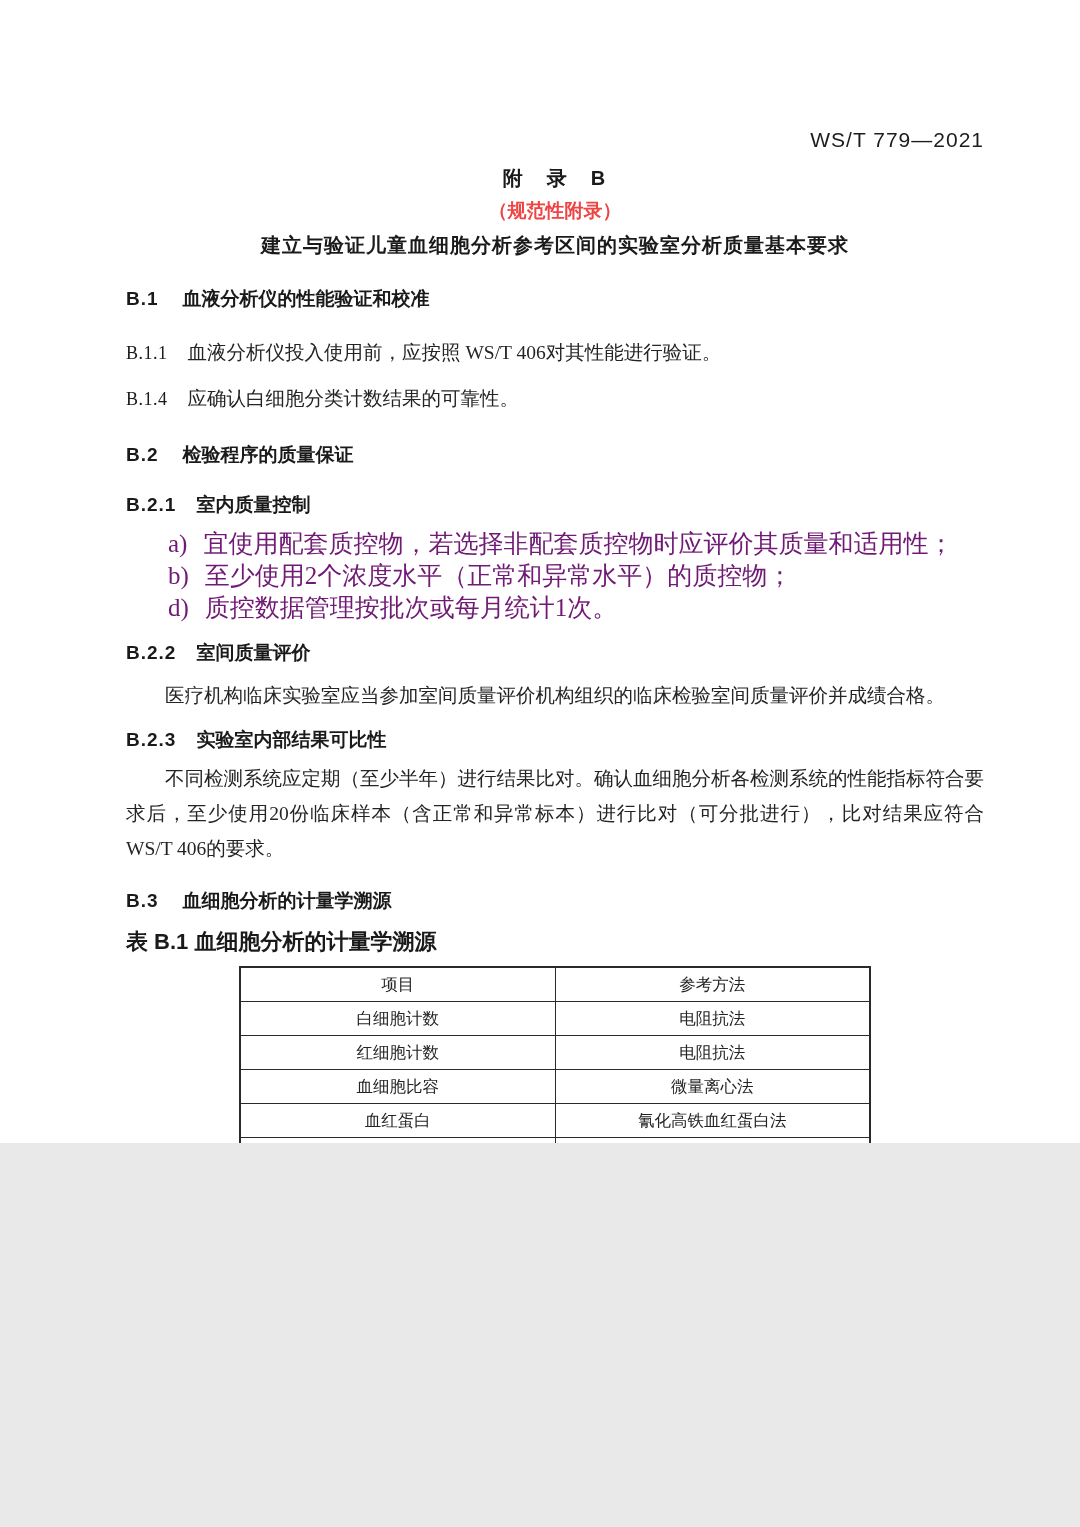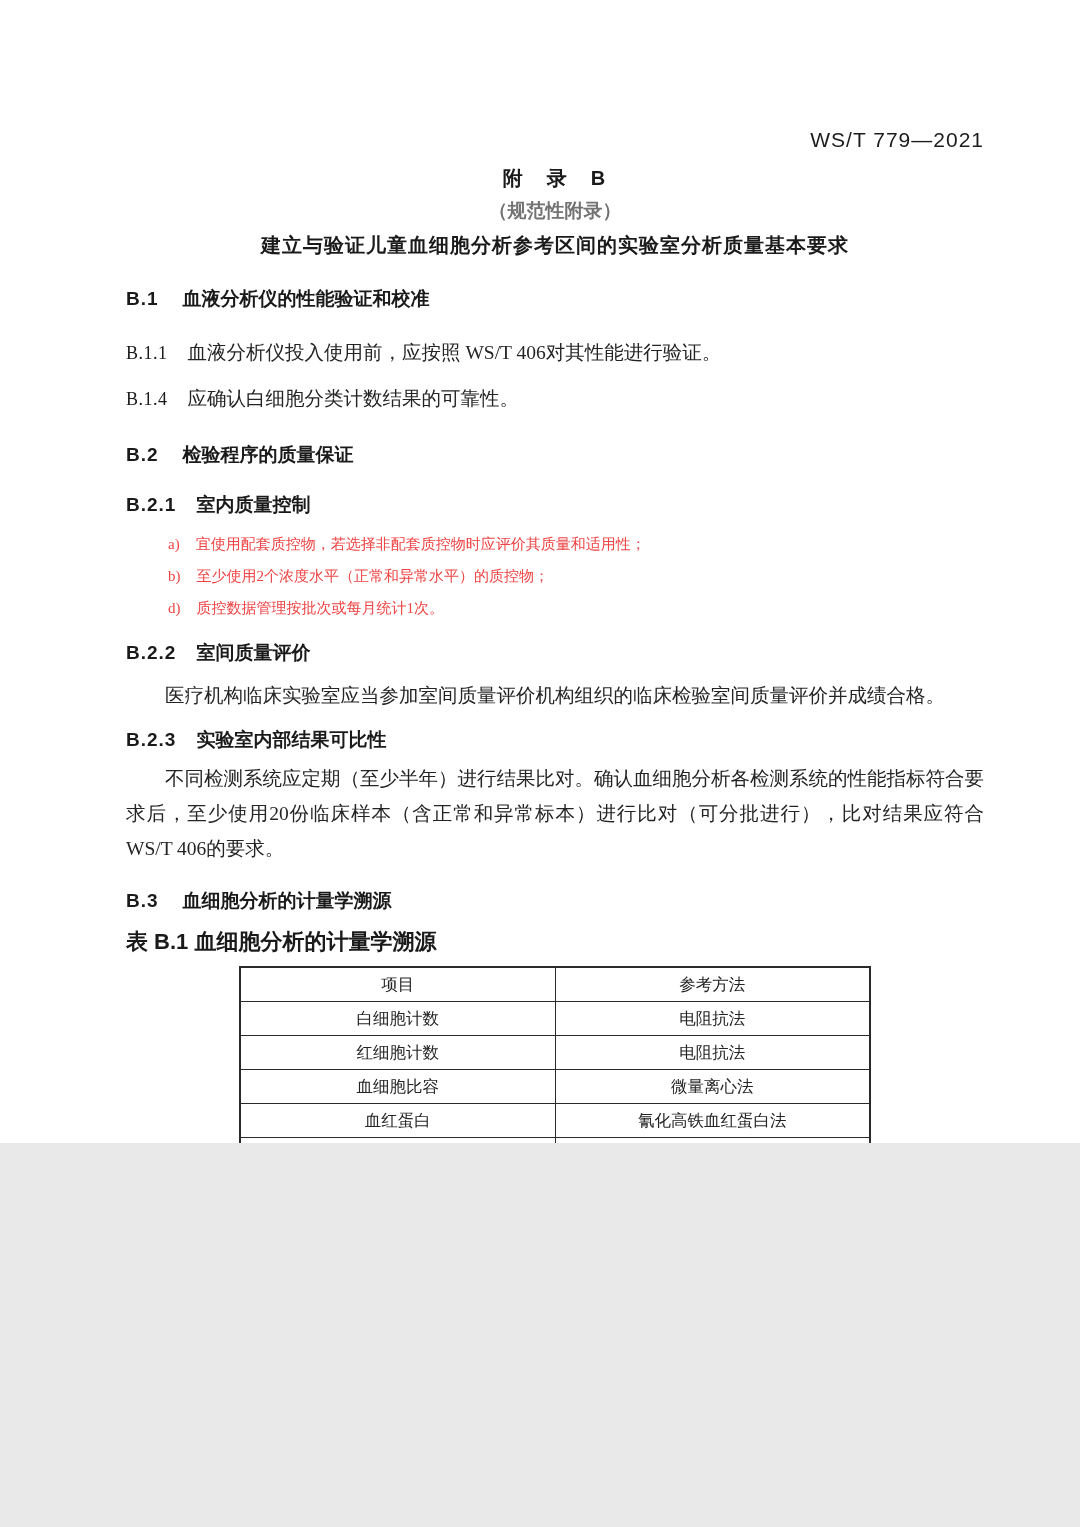--- a/index.html
+++ b/index.html
@@ -13,21 +13,21 @@
     padding-top:128px;text-align:right;
     font-family:"Liberation Sans","DejaVu Sans",sans-serif;
     font-size:21px;line-height:24px;letter-spacing:1px;color:#1c1c1c;
   }
   .app-label{
     margin-top:12px;text-align:center;font-family:"Liberation Sans",sans-serif;
     font-weight:700;font-size:20px;line-height:28px;letter-spacing:2px;color:#1a1a1a;
   }
   .app-subtitle{
     margin-top:5px;text-align:center;font-family:"Liberation Sans",sans-serif;
-    font-weight:700;font-size:19px;line-height:28px;color:#737373;
+    font-weight:700;font-size:19px;line-height:28px;color:#ef4444;
   }
   .app-title{
     margin-top:5px;text-align:center;font-family:"Liberation Sans",sans-serif;
     font-weight:700;font-size:20px;line-height:30px;letter-spacing:1px;color:#1a1a1a;
   }
   .h1{
     margin-top:26px;font-family:"Liberation Sans",sans-serif;font-weight:700;
     font-size:19px;line-height:26px;color:#1a1a1a;
   }
   .h1 .num{margin-right:24px;letter-spacing:1px;}
@@ -39,21 +39,21 @@
   .clause{
     margin:0;margin-top:12px;font-size:19.5px;line-height:34px;
     text-align:justify;color:#242424;
   }
   .clause.first{margin-top:24px;}
   .cnum{
     font-family:Liberation Serif, serif;font-size:18px;
     letter-spacing:0.5px;margin-right:20px;color:#1a1a1a;
   }
   .list{margin-top:10px;margin-left:42px;}
-  .li{font-size:15px;line-height:32px;color:#ef4444;}
+  .li{font-size:25px;line-height:32px;color:#701a75;}
   .li .marker{margin-right:16px;}
   .para{
     margin:0;margin-top:12px;font-size:19.5px;line-height:35px;
     text-indent:2em;text-align:justify;color:#242424;
   }
   .table-caption{
     margin-top:16px;text-align:left;font-family:"Liberation Sans",sans-serif;
     font-weight:700;font-size:22px;line-height:24px;color:#1a1a1a;
   }
   table.trace{

